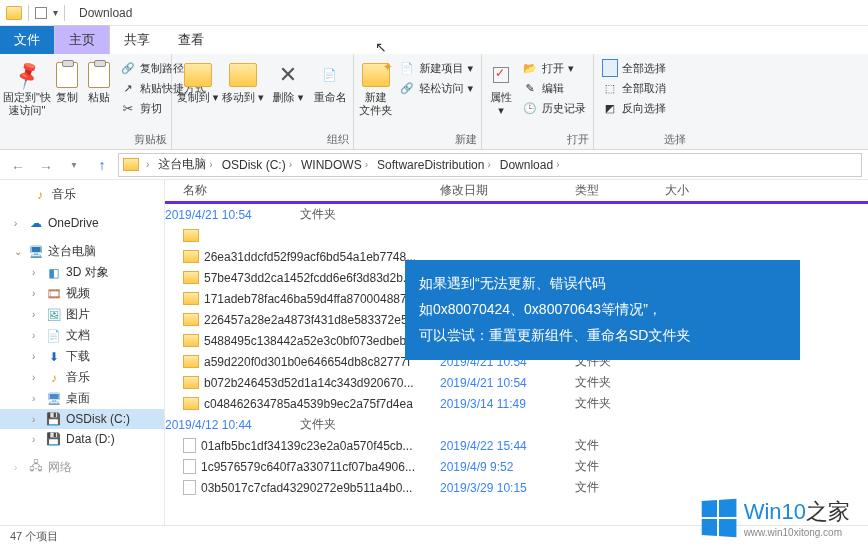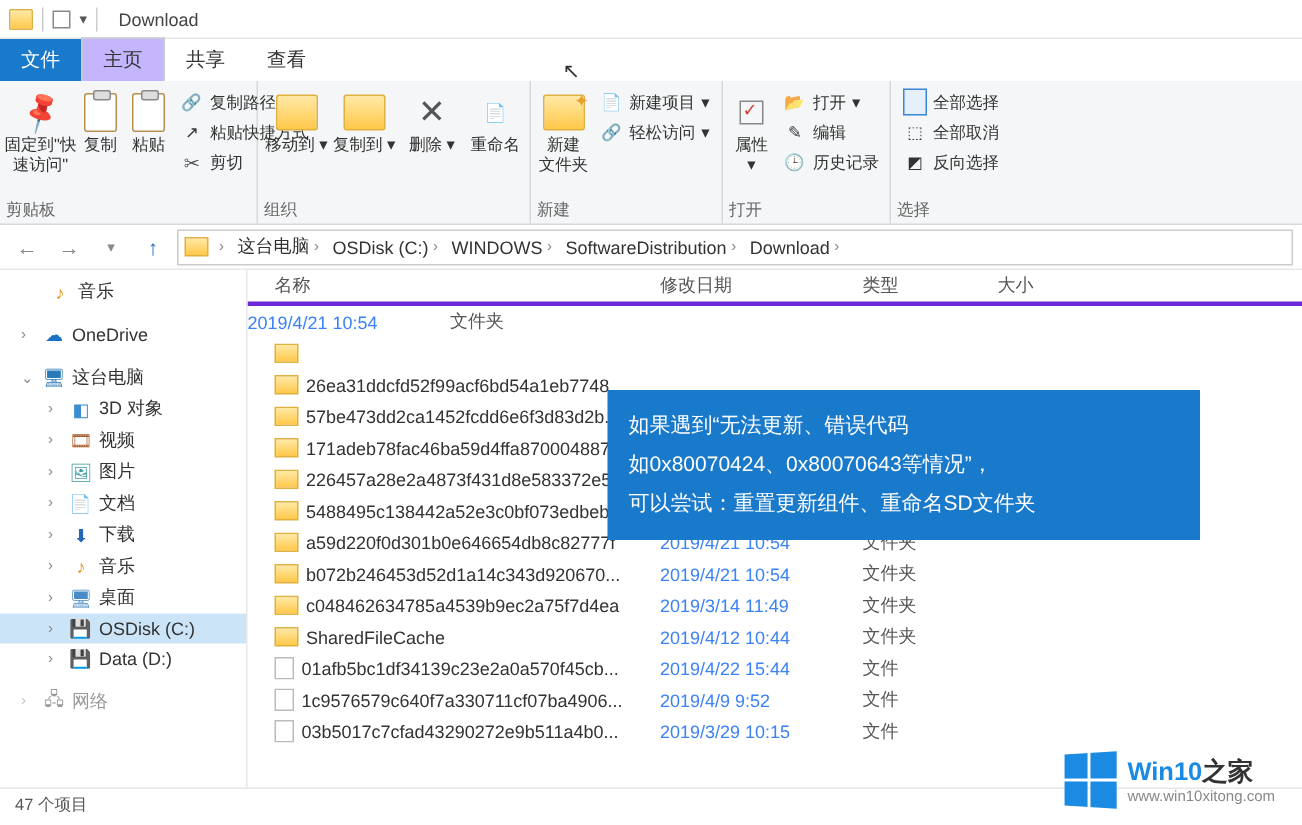--- a/index.html
+++ b/index.html
@@ -11,21 +11,21 @@
 .titlebar .square-ico{width:12px;height:12px;border:1px solid #888}
 .titlebar .down-ico{font-size:10px;color:#555}
 .titlebar .title{padding-left:8px;color:#444}
 .tabs{height:28px;background:#fff;display:flex;align-items:flex-end}
 .tab{padding:5px 14px;color:#333;font-size:13px;cursor:default}
 .tab.file{background:#1979ca;color:#fff}
 .tab.active{border:1px solid #ccc;border-bottom:none;background:#c4b5fd}
 .ribbon{height:96px;background:#f5f6f7;border-bottom:1px solid #d8d8d8;display:flex;position:relative}
 .ribbon-cursor{position:absolute;left:375px;top:-15px;font-size:14px;color:#333}
 .group{display:flex;flex-direction:column;justify-content:space-between;border-right:1px solid #d8d8d8;padding:3px 4px 2px}
-.group-label{text-align:left;color:#666;font-size:11px;padding-top:2px}
+.group-label{text-align:right;color:#666;font-size:11px;padding-top:2px}
 .group-body{display:flex;align-items:flex-start;gap:2px;flex:1}
 .bigbtn{display:flex;flex-direction:column;align-items:center;justify-content:flex-start;width:46px;padding-top:4px;gap:2px;cursor:default}
 .bigbtn .ico{width:30px;height:28px;display:flex;align-items:center;justify-content:center}
 .bigbtn .lbl{font-size:11px;text-align:center;line-height:13px;color:#333}
 .smallcol{display:flex;flex-direction:column;gap:2px;padding-top:2px}
 .smallbtn{display:flex;align-items:center;gap:4px;padding:1px 4px;font-size:11px;color:#333;white-space:nowrap}
 .smallbtn .sico{width:16px;height:16px;display:flex;align-items:center;justify-content:center}
 .pin-ico{width:24px;height:24px;transform:rotate(-30deg);color:#555;font-size:20px}
 .clip-ico{width:22px;height:26px;background:#fff;border:1px solid #b89050;border-radius:2px;position:relative}
 .clip-ico::before{content:"";position:absolute;top:-3px;left:5px;width:10px;height:5px;border:1px solid #888;border-radius:2px;background:#ddd}
@@ -69,21 +69,21 @@
 .row .c-name span{white-space:nowrap;overflow:hidden;text-overflow:ellipsis}
 .row .c-date{width:135px;color:#3b82f6}
 .row .c-type{width:90px;color:#555}
 .folder-sm2{width:16px;height:13px;background:linear-gradient(#ffe9a6,#ffc84a);border:1px solid #e0b040;flex-shrink:0}
 .file-sm{width:13px;height:15px;border:1px solid #bbb;background:#fff;flex-shrink:0}
 .overlay{position:absolute;top:260px;left:405px;width:395px;height:100px;background:#1979ca;color:#fff;padding:10px 14px;font-size:14px;line-height:26px}
 .logo{position:absolute;bottom:12px;right:18px;display:flex;align-items:center;gap:8px}
 .winlogo{width:36px;height:36px;display:grid;grid-template:1fr 1fr/1fr 1fr;gap:2px;transform:perspective(80px) rotateY(-16deg)}
 .winlogo div{background:#1a8ae2}
 .logotext{display:flex;flex-direction:column}
-.logotext .t1{font-size:17px;font-weight:700;color:#333}
+.logotext .t1{font-size:22px;font-weight:400;color:#333}
 .logotext .t1 span{color:#1a8ae2}
 .logotext .t2{font-size:10px;color:#888}
 .status{height:22px;border-top:1px solid #e5e5e5;display:flex;align-items:center;padding:0 10px;font-size:11px;color:#555}
 </style>
 </head>
 <body>
 
 <div class="titlebar">
   <div class="qat">
     <div class="folder-ico"></div>
@@ -142,27 +142,27 @@
     </div>
     <div class="group-label">剪贴板</div>
   </div>
 
   <div class="group" style="width:182px">
     <div class="group-body">
       <div class="bigbtn">
           <div class="ico">
             <div class="folder-big"></div>
           </div>
-          <div class="lbl"><span>移动到</span> ▾</div>
+          <div class="lbl"><span>复制到</span> ▾</div>
         </div>
       <div class="bigbtn">
           <div class="ico">
             <div class="folder-big"></div>
           </div>
-          <div class="lbl"><span>复制到</span> ▾</div>
+          <div class="lbl"><span>移动到</span> ▾</div>
         </div>
       <div class="bigbtn">
           <div class="ico">
             <span class="x-ico">✕</span>
           </div>
           <div class="lbl"><span>删除</span> ▾</div>
         </div>
       <div class="bigbtn" style="width:40px">
           <div class="ico">📄</div>
           <div class="lbl">重命名</div>
@@ -419,24 +419,20 @@
         </div>
         <div class="row">
           <div class="c-name">
             <div class="folder-sm2"></div>
             <span>c048462634785a4539b9ec2a75f7d4ea</span>
           </div>
           <div class="c-date">2019/3/14 11:49</div>
           <div class="c-type">文件夹</div>
         </div>
         <div class="row">
-          <div class="c-name">
-            <div class="folder-sm2"></div>
-            <span>SharedFileCache</span>
-          </div>
           <div class="c-date">2019/4/12 10:44</div>
           <div class="c-type">文件夹</div>
         </div>
         <div class="row">
           <div class="c-name">
             <div class="file-sm"></div>
             <span>01afb5bc1df34139c23e2a0a570f45cb...</span>
           </div>
           <div class="c-date">2019/4/22 15:44</div>
           <div class="c-type">文件</div>

